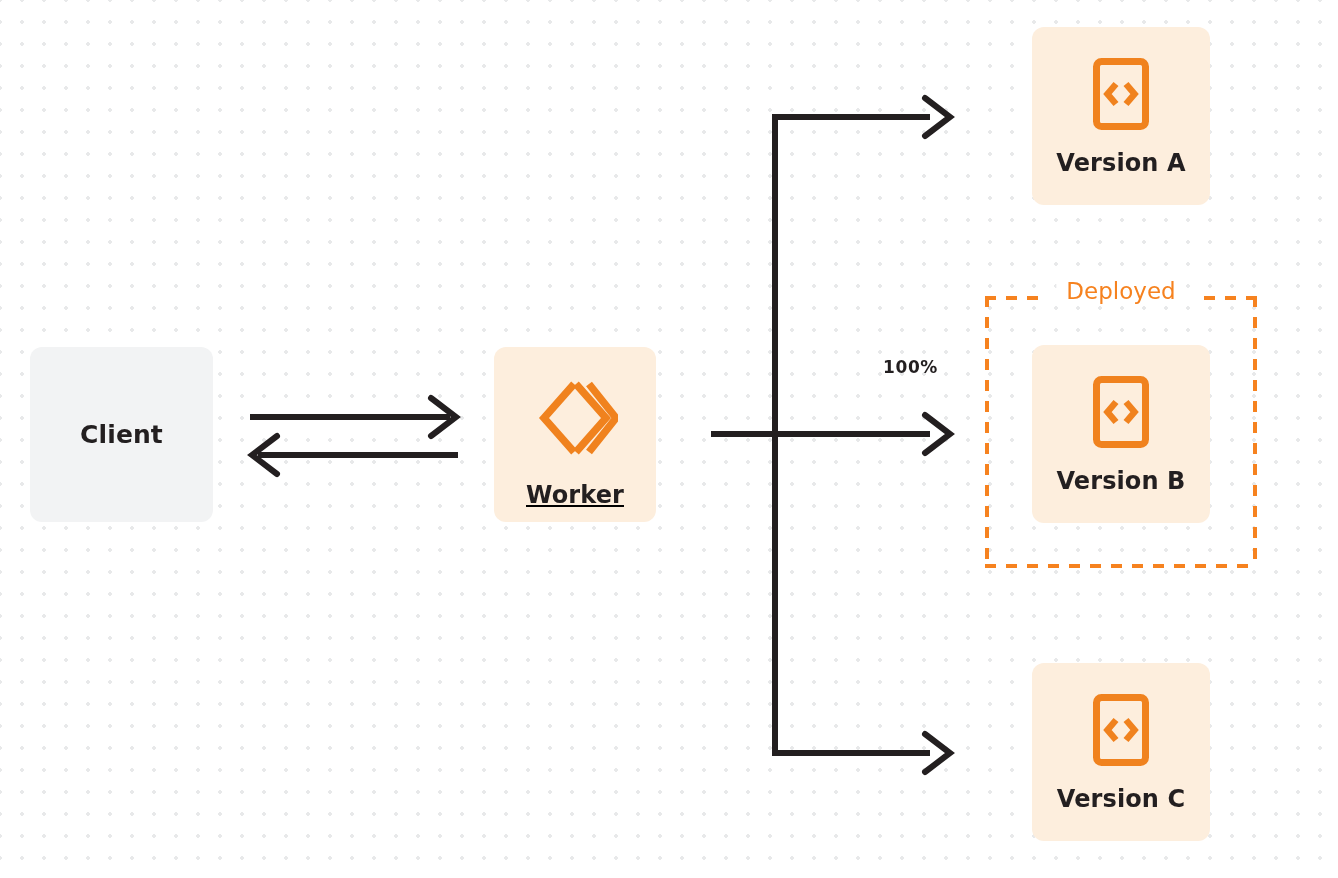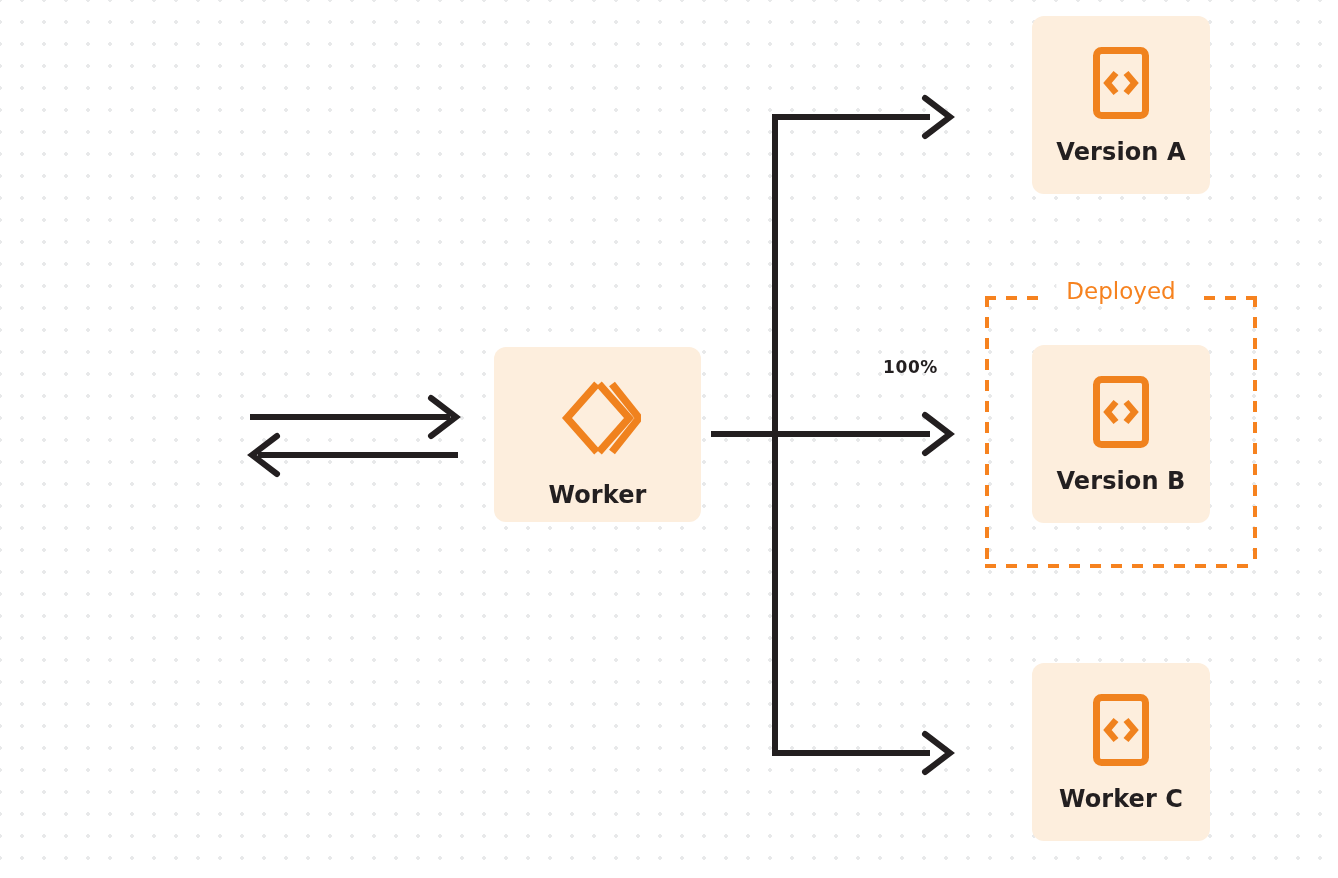--- a/index.html
+++ b/index.html
@@ -42,33 +42,34 @@
     left: 30px;
     top: 347px;
     width: 183px;
     height: 175px;
     background: #f2f3f4;
   }
 
   .node-worker {
     left: 494px;
     top: 347px;
-    width: 207px;
+    width: 162px;
     height: 175px;
     background: #fdeedd;
     padding-top: 12px;
+    text-decoration: underline;
   }
 
   .node-version {
     width: 178px;
     height: 178px;
     background: #fdeedd;
     left: 1032px;
   }
-  .node-version.v-a { top: 16px; text-align: right; }
+  .node-version.v-a { top: 27px; text-align: right; }
   .node-version.v-b { top: 345px; }
   .node-version.v-c { top: 663px; }
 
   .node-label {
     font-size: 24px;
     font-weight: 700;
     color: #231f20;
     letter-spacing: 0.1px;
     line-height: 1;
   }
@@ -183,20 +184,23 @@
     <g>
       <line x1="772" y1="753" x2="930" y2="753" stroke="#231f20" stroke-width="6" stroke-linecap="butt"></line>
       <polyline points="925,734 950,753 925,772" fill="none" stroke="#231f20" stroke-width="6" stroke-linecap="round" stroke-linejoin="miter"></polyline>
     </g>
   </svg>
 
   <div class="traffic-label">
     <div>100%</div>
   </div>
 
+  <div class="node node-client">
+    <span class="node-label client-label">Client</span>
+  </div>
 
   <div class="node node-worker">
     <span class="icon-holder">
       <svg width="86" height="86" viewBox="0 0 86 86" xmlns="http://www.w3.org/2000/svg">
 
         <polyline points="42,9 12,43 42,77" fill="none" stroke="#f0821e" stroke-width="7.5" stroke-linecap="butt" stroke-linejoin="miter"></polyline>
 
         <polyline points="44,9 74,43 44,77" fill="none" stroke="#f0821e" stroke-width="7.5" stroke-linecap="butt" stroke-linejoin="miter"></polyline>
 
         <polyline points="57,9 84,43 57,77" fill="none" stroke="#f0821e" stroke-width="7.5" stroke-linecap="butt" stroke-linejoin="miter"></polyline>
@@ -237,16 +241,16 @@
   </div>
 
   <div class="node node-version v-c">
     <span class="icon-holder">
       <svg width="58" height="74" viewBox="0 0 58 74" xmlns="http://www.w3.org/2000/svg">
         <rect x="4.5" y="4.5" width="49" height="65" rx="5" ry="5" fill="none" stroke="#f0821e" stroke-width="7"></rect>
         <polyline points="24,27 15.5,37 24,47" fill="none" stroke="#f0821e" stroke-width="6.5" stroke-linecap="butt" stroke-linejoin="miter"></polyline>
         <polyline points="34,27 42.5,37 34,47" fill="none" stroke="#f0821e" stroke-width="6.5" stroke-linecap="butt" stroke-linejoin="miter"></polyline>
       </svg>
     </span>
-    <span class="node-label version-label">Worker C</span>
+    <span class="node-label version-label">Version C</span>
   </div>
 
 </div>
 
 </body></html>

